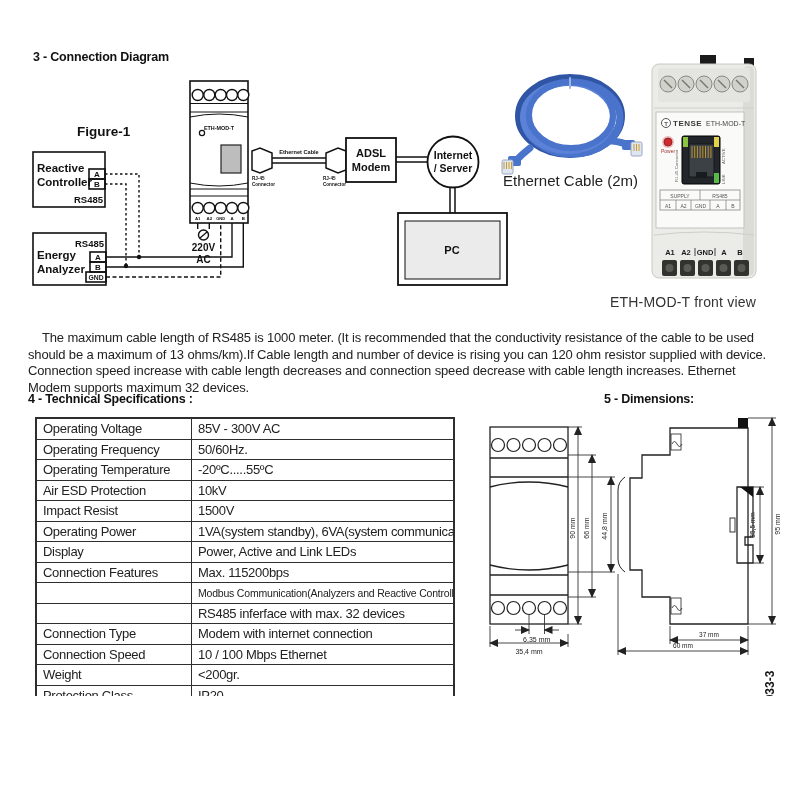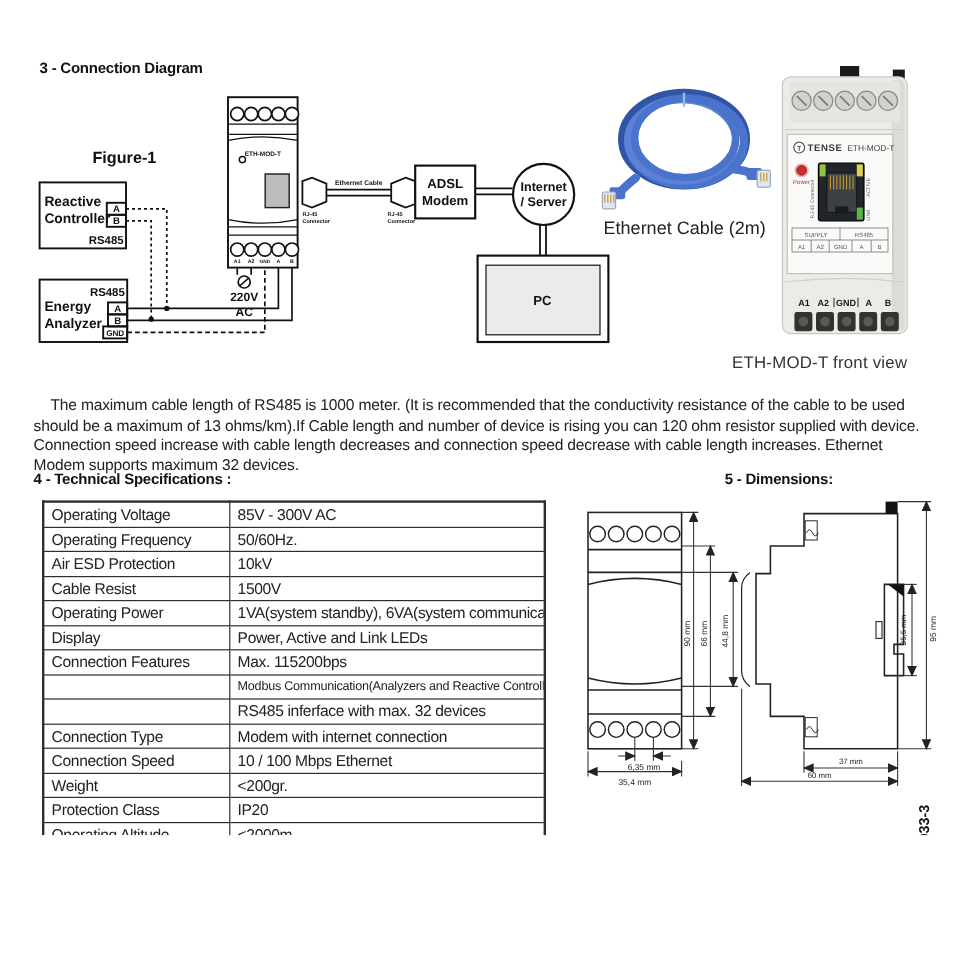--- a/index.html
+++ b/index.html
@@ -152,21 +152,21 @@
     <g>
       <rect x="122" y="74" width="13" height="10" rx="2" fill="#4a74cb"></rect>
       <rect x="131" y="76" width="11" height="14" rx="1.5" fill="#dfe6f2" stroke="#9aa7c0" stroke-width="1"></rect>
       <g stroke="#c89b2a" stroke-width="1">
           <line x1="134" y1="78" x2="134" y2="85"></line>
           <line x1="136.5" y1="78" x2="136.5" y2="85"></line>
           <line x1="139" y1="78" x2="139" y2="85"></line>
         </g>
     </g>
   </svg>
-  <div class="abs caption-lg" style="left:503px;top:182px;">Ethernet Cable (2m)</div>
+  <div class="abs caption-lg" style="left:503px;top:172px;">Ethernet Cable (2m)</div>
 
   <svg class="abs" style="left:644px;top:52px;" width="124" height="240" viewBox="0 0 124 240">
     <rect x="56" y="3" width="16" height="11" fill="#1b1b1b"></rect>
     <rect x="100" y="6" width="10" height="9" fill="#1b1b1b"></rect>
     <rect x="8" y="12" width="104" height="214" rx="7" fill="#ebebe8" stroke="#c8c8c2"></rect>
     <rect x="99" y="14" width="11" height="210" rx="5" fill="#dcdcd6"></rect>
     <rect x="14" y="16" width="92" height="34" rx="3" fill="#e4e4e0" stroke="#cccc c6"></rect>
     <g fill="#d2d2cd" stroke="#8a8a84" stroke-width="1">
       <circle cx="24" cy="32" r="8"></circle>
         <circle cx="42" cy="32" r="8"></circle>
@@ -263,25 +263,29 @@
     <tbody>
       <tr>
           <td class="k">Operating Voltage</td>
           <td class="v">85V - 300V AC</td>
         </tr>
       <tr>
           <td class="k">Operating Frequency</td>
           <td class="v">50/60Hz.</td>
         </tr>
       <tr>
+          <td class="k">Operating Temperature</td>
+          <td class="v">-20ºC.....55ºC</td>
+        </tr>
+      <tr>
           <td class="k">Air ESD Protection</td>
           <td class="v">10kV</td>
         </tr>
       <tr>
-          <td class="k">Cable Resist</td>
+          <td class="k">Impact Resist</td>
           <td class="v">1500V</td>
         </tr>
       <tr>
           <td class="k">Operating Power</td>
           <td class="v">1VA(system standby), 6VA(system communicate)</td>
         </tr>
       <tr>
           <td class="k">Display</td>
           <td class="v">Power, Active and Link LEDs</td>
         </tr>

